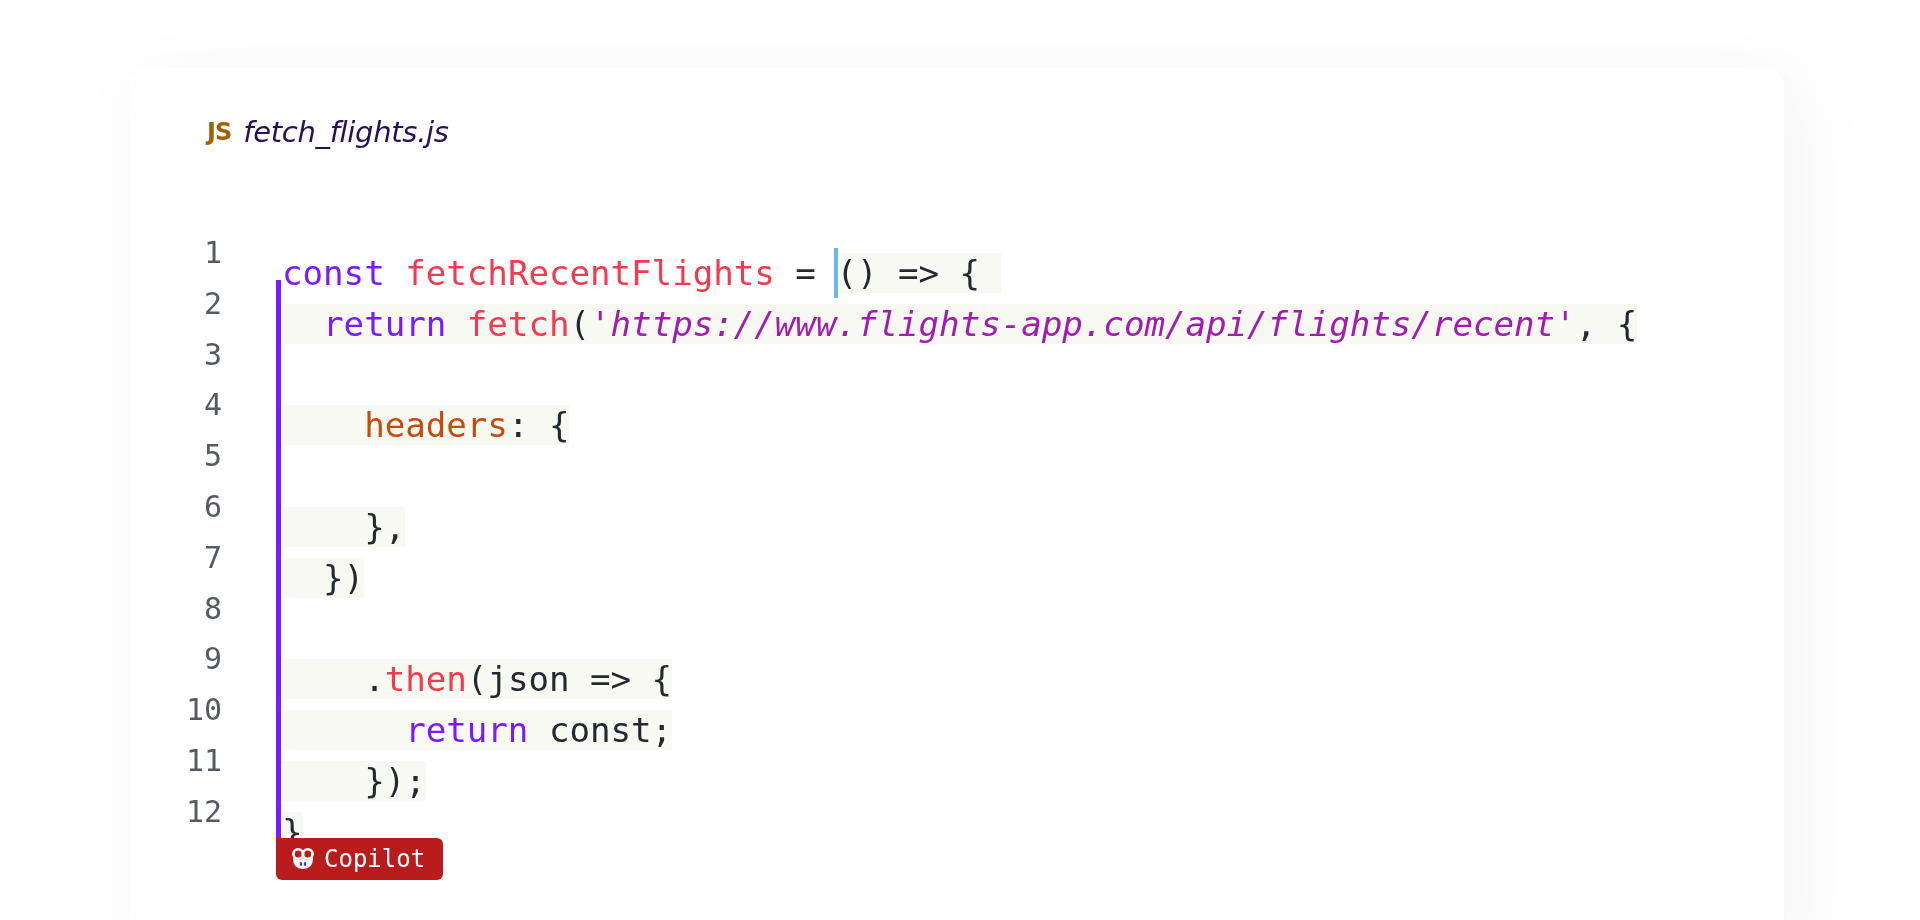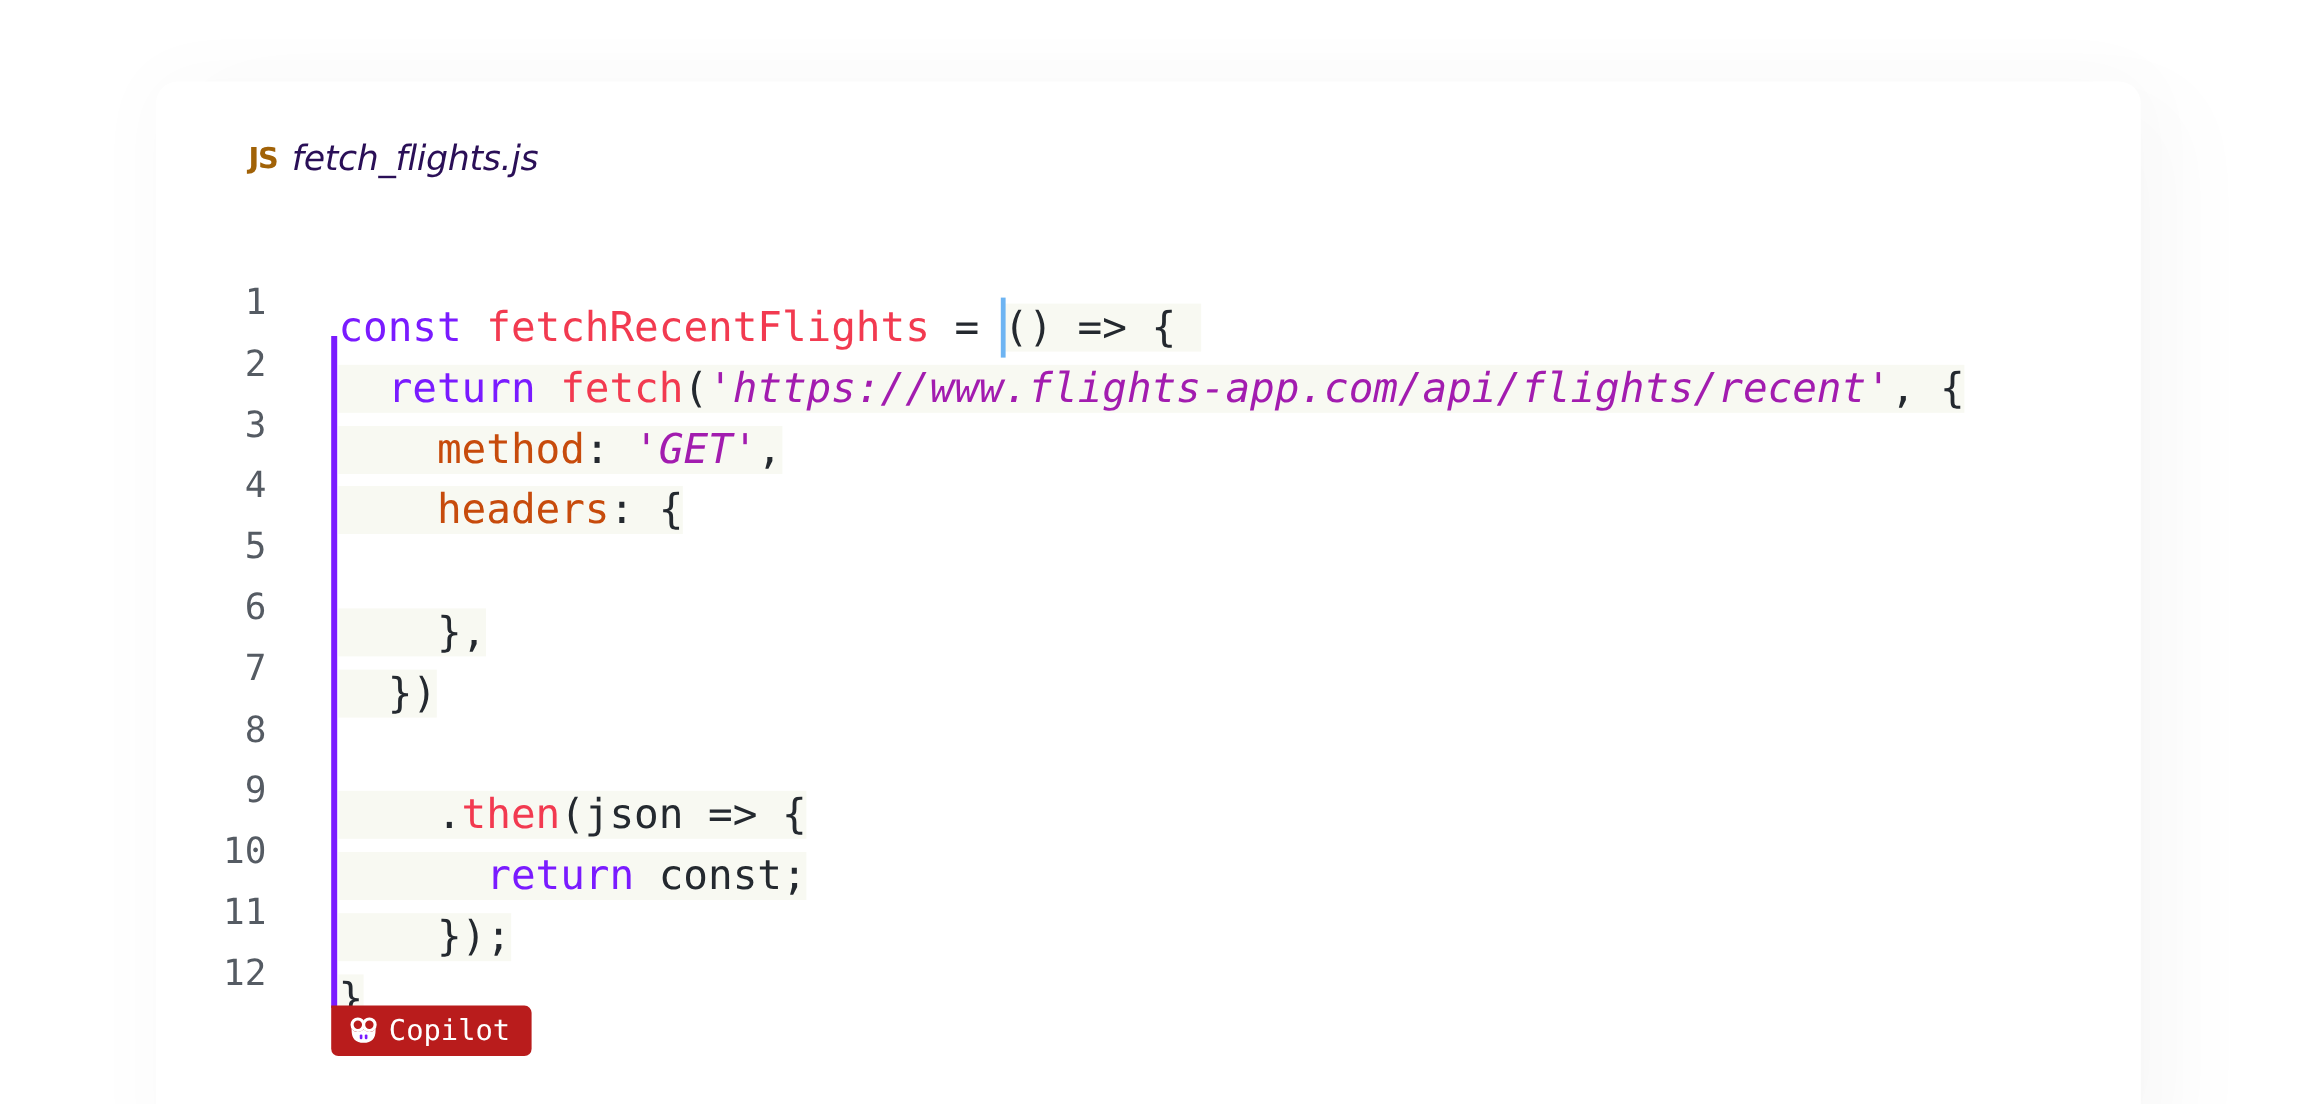--- a/index.html
+++ b/index.html
@@ -150,21 +150,20 @@
       <div class="line">
         <span class="gutter">1</span>
         <span class="code"><span class="seg tok-kw">const</span><span class="seg tok-pun"> </span><span class="seg tok-fn">fetchRecentFlights</span><span class="seg tok-pun"> = </span><span class="cursor"></span><span class="sugg"><span class="seg tok-pun">() =&gt; {</span><span class="seg tok-pun"> </span></span></span>
       </div>
       <div class="line">
         <span class="gutter">2</span>
         <span class="code"><span class="sugg"><span class="seg tok-pun">  </span><span class="seg tok-kw">return</span><span class="seg tok-pun"> </span><span class="seg tok-fn">fetch</span><span class="seg tok-pun">(</span><span class="seg tok-str">'https://www.flights-app.com/api/flights/recent'</span><span class="seg tok-pun">, {</span></span></span>
       </div>
       <div class="line">
         <span class="gutter">3</span>
-        <span class="code"><span class="sugg"><span class="seg tok-pun">    </span><span class="seg tok-prop">method</span><span class="seg tok-pun">: </span><span class="seg tok-str">'GET'</span><span class="seg tok-pun">,</span></span></span>
       </div>
       <div class="line">
         <span class="gutter">4</span>
         <span class="code"><span class="sugg"><span class="seg tok-pun">    </span><span class="seg tok-prop">headers</span><span class="seg tok-pun">: {</span></span></span>
       </div>
       <div class="line">
         <span class="gutter">5</span>
       </div>
       <div class="line">
         <span class="gutter">6</span>

